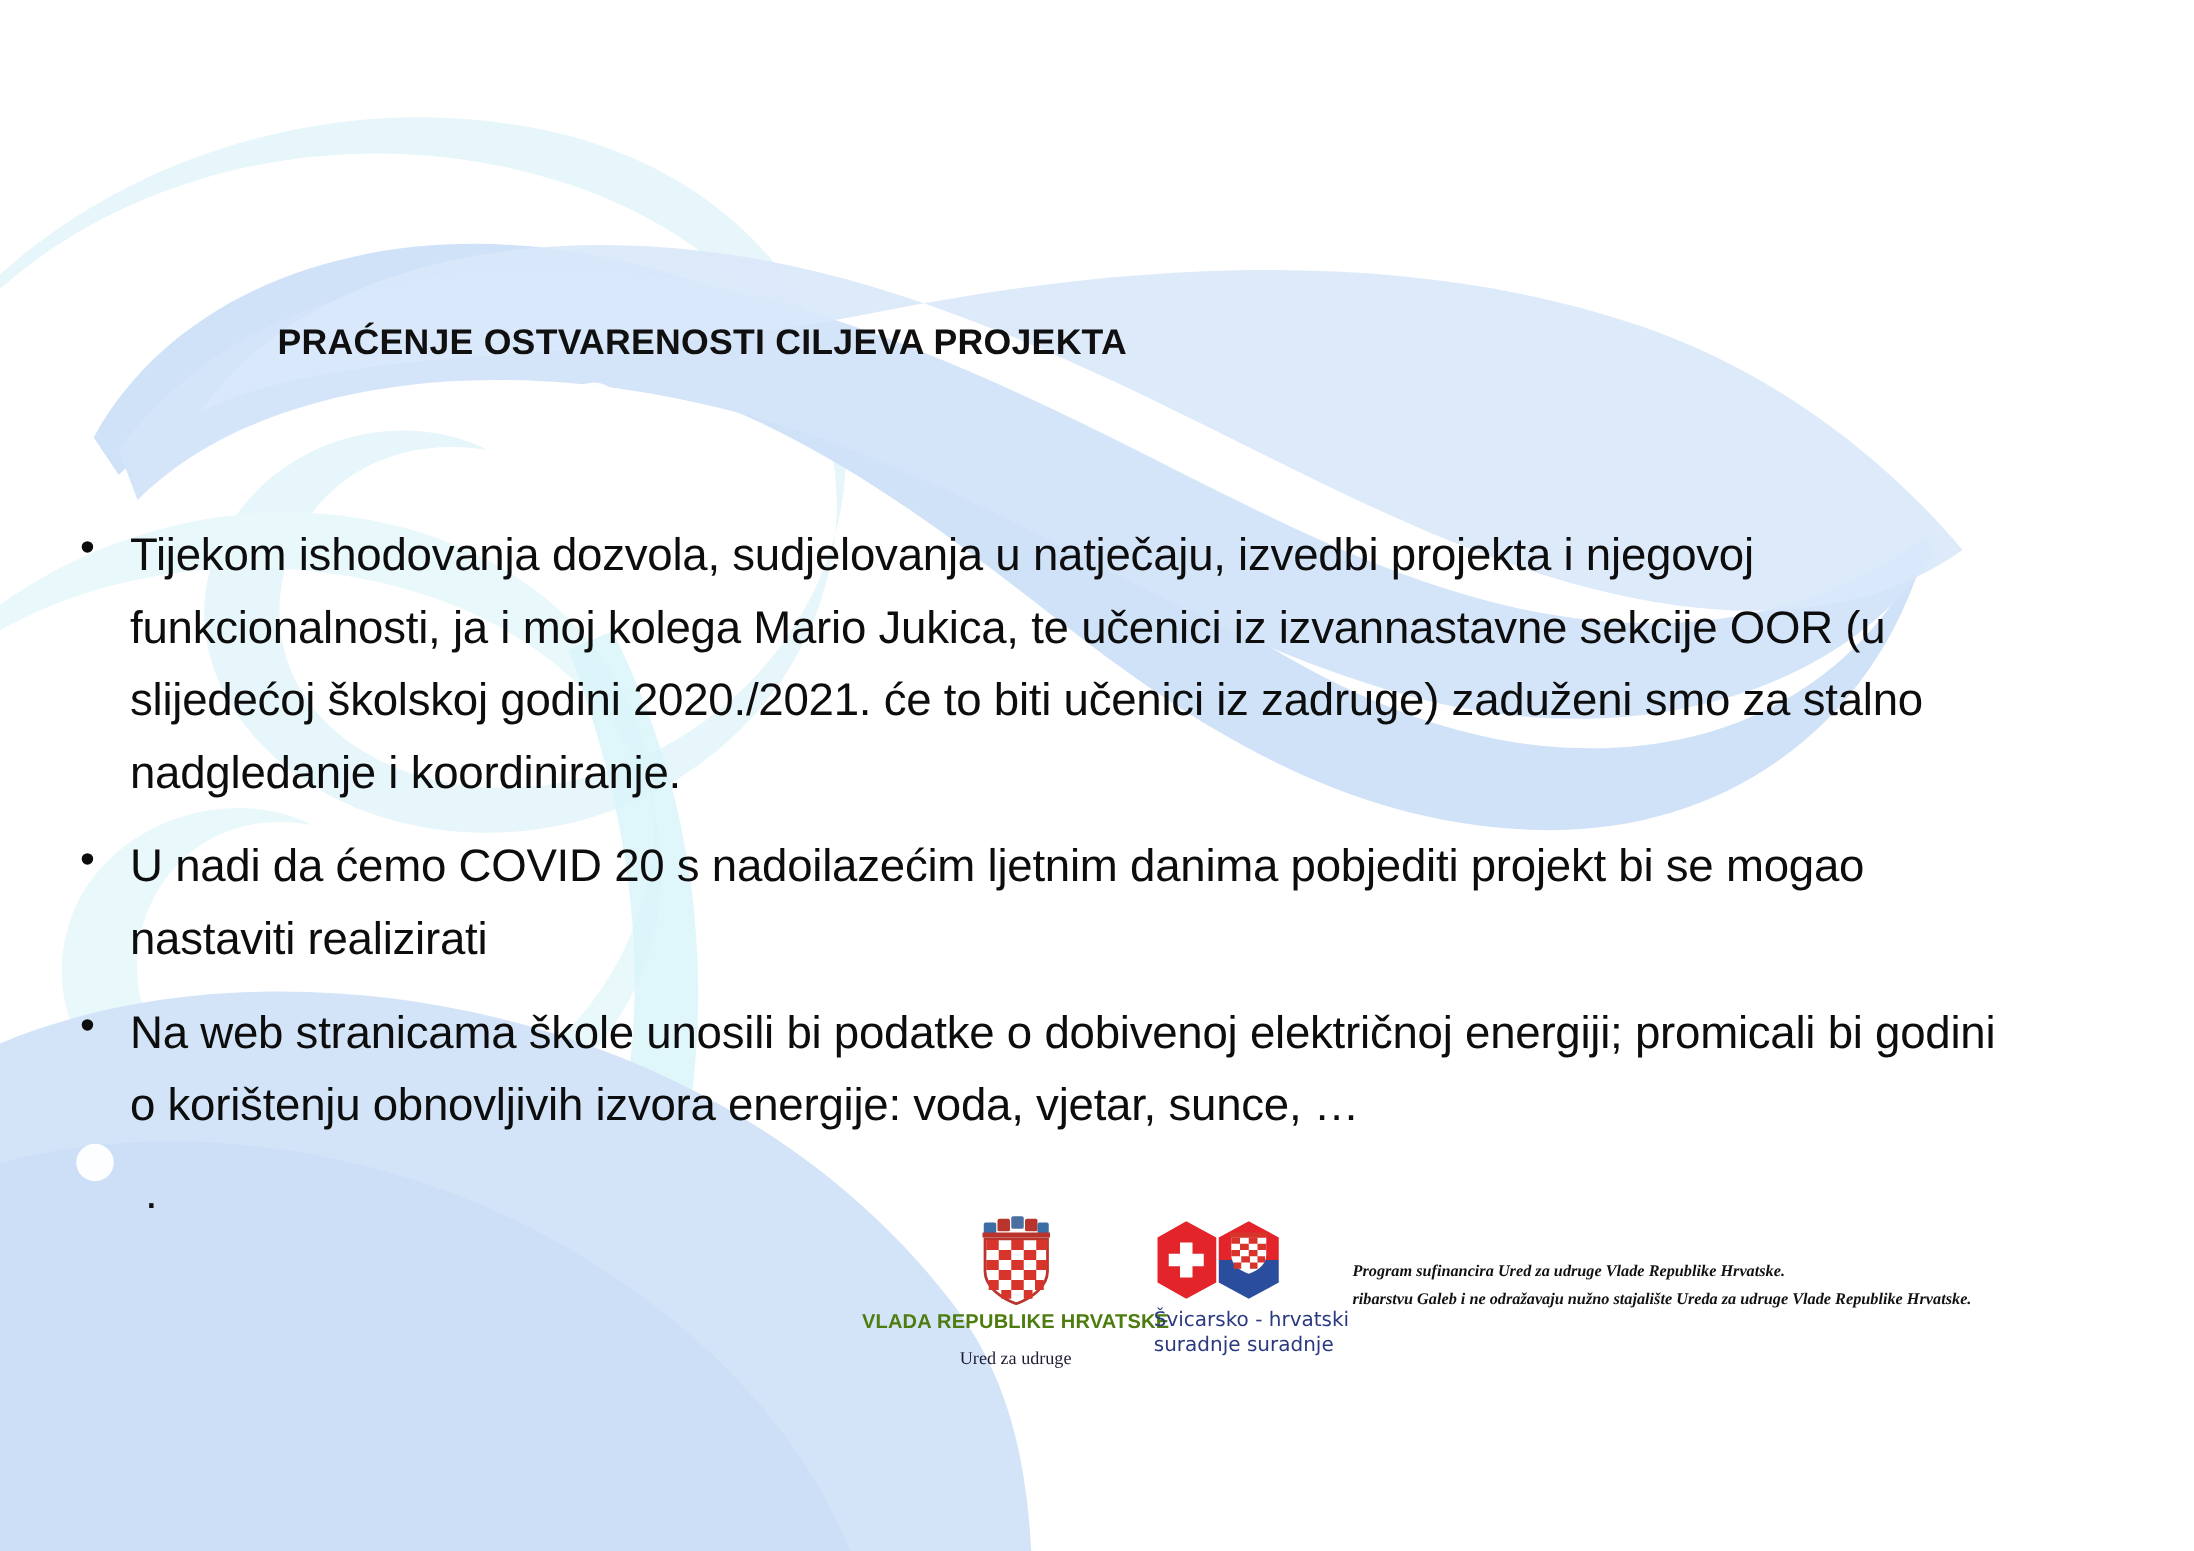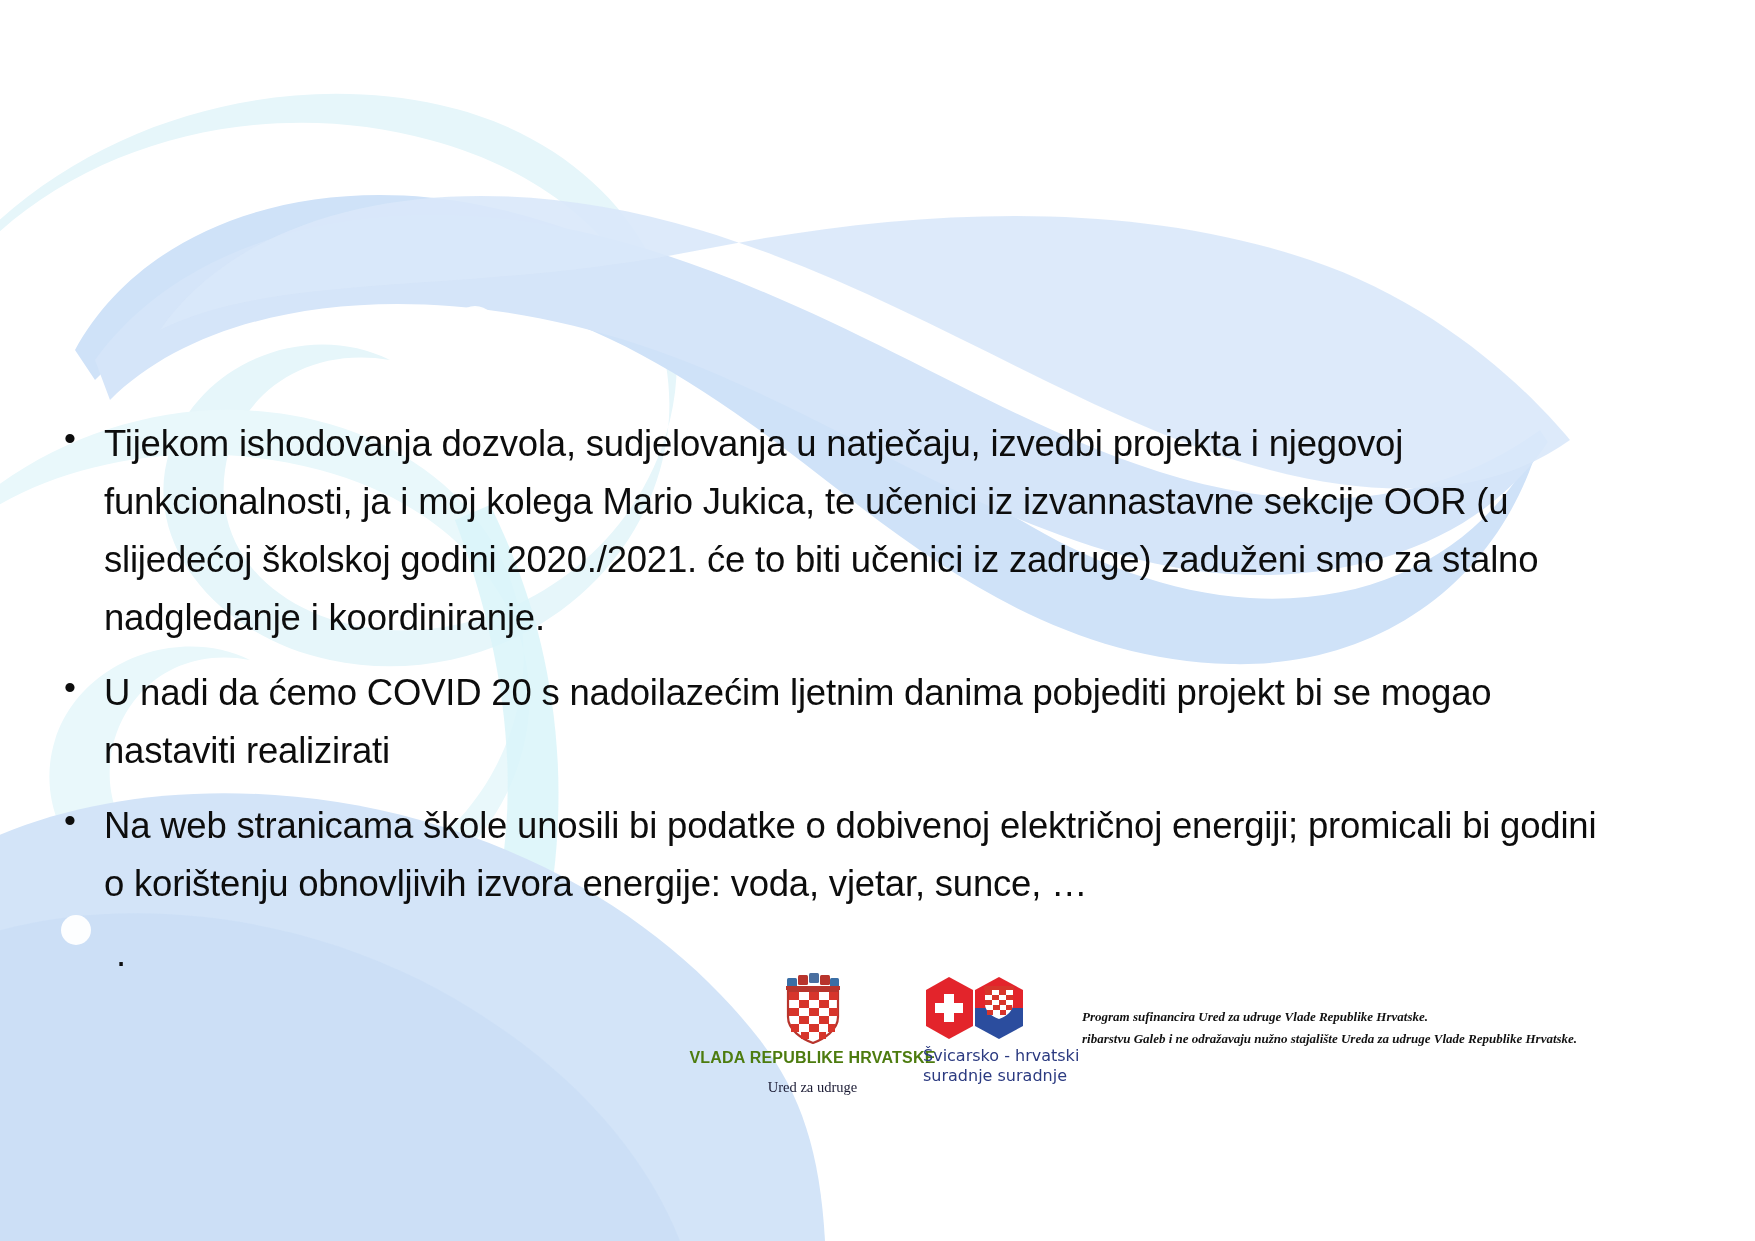--- a/index.html
+++ b/index.html
@@ -195,20 +195,21 @@
                  C 800,1092 820,1150 825,1241 L -80,1241 Z" fill="#d3e4f8"></path>
         <path d="M -80,960 C 60,890 260,900 420,980 C 550,1046 640,1140 680,1241
                  L -80,1241 Z" fill="#cadef6" opacity="0.75"></path>
 
         <circle cx="475" cy="328" r="22" fill="#ffffff" opacity="0.95"></circle>
         <circle cx="76" cy="930" r="15" fill="#ffffff" opacity="0.95"></circle>
       </g>
     </svg>
   </div>
 
+  <div id="title">PRAĆENJE OSTVARENOSTI CILJEVA PROJEKTA</div>
 
   <div id="content">
 
     <div class="bullet-row">
       <div class="bullet-mark">•</div>
       <div class="bullet-text">Tijekom ishodovanja dozvola, sudjelovanja u natječaju, izvedbi projekta i njegovoj funkcionalnosti, ja i moj kolega Mario Jukica, te učenici iz izvannastavne sekcije OOR (u slijedećoj školskoj godini 2020./2021. će to biti učenici iz zadruge) zaduženi smo za stalno nadgledanje i koordiniranje.</div>
     </div>
 
     <div class="bullet-row">
       <div class="bullet-mark">•</div>

